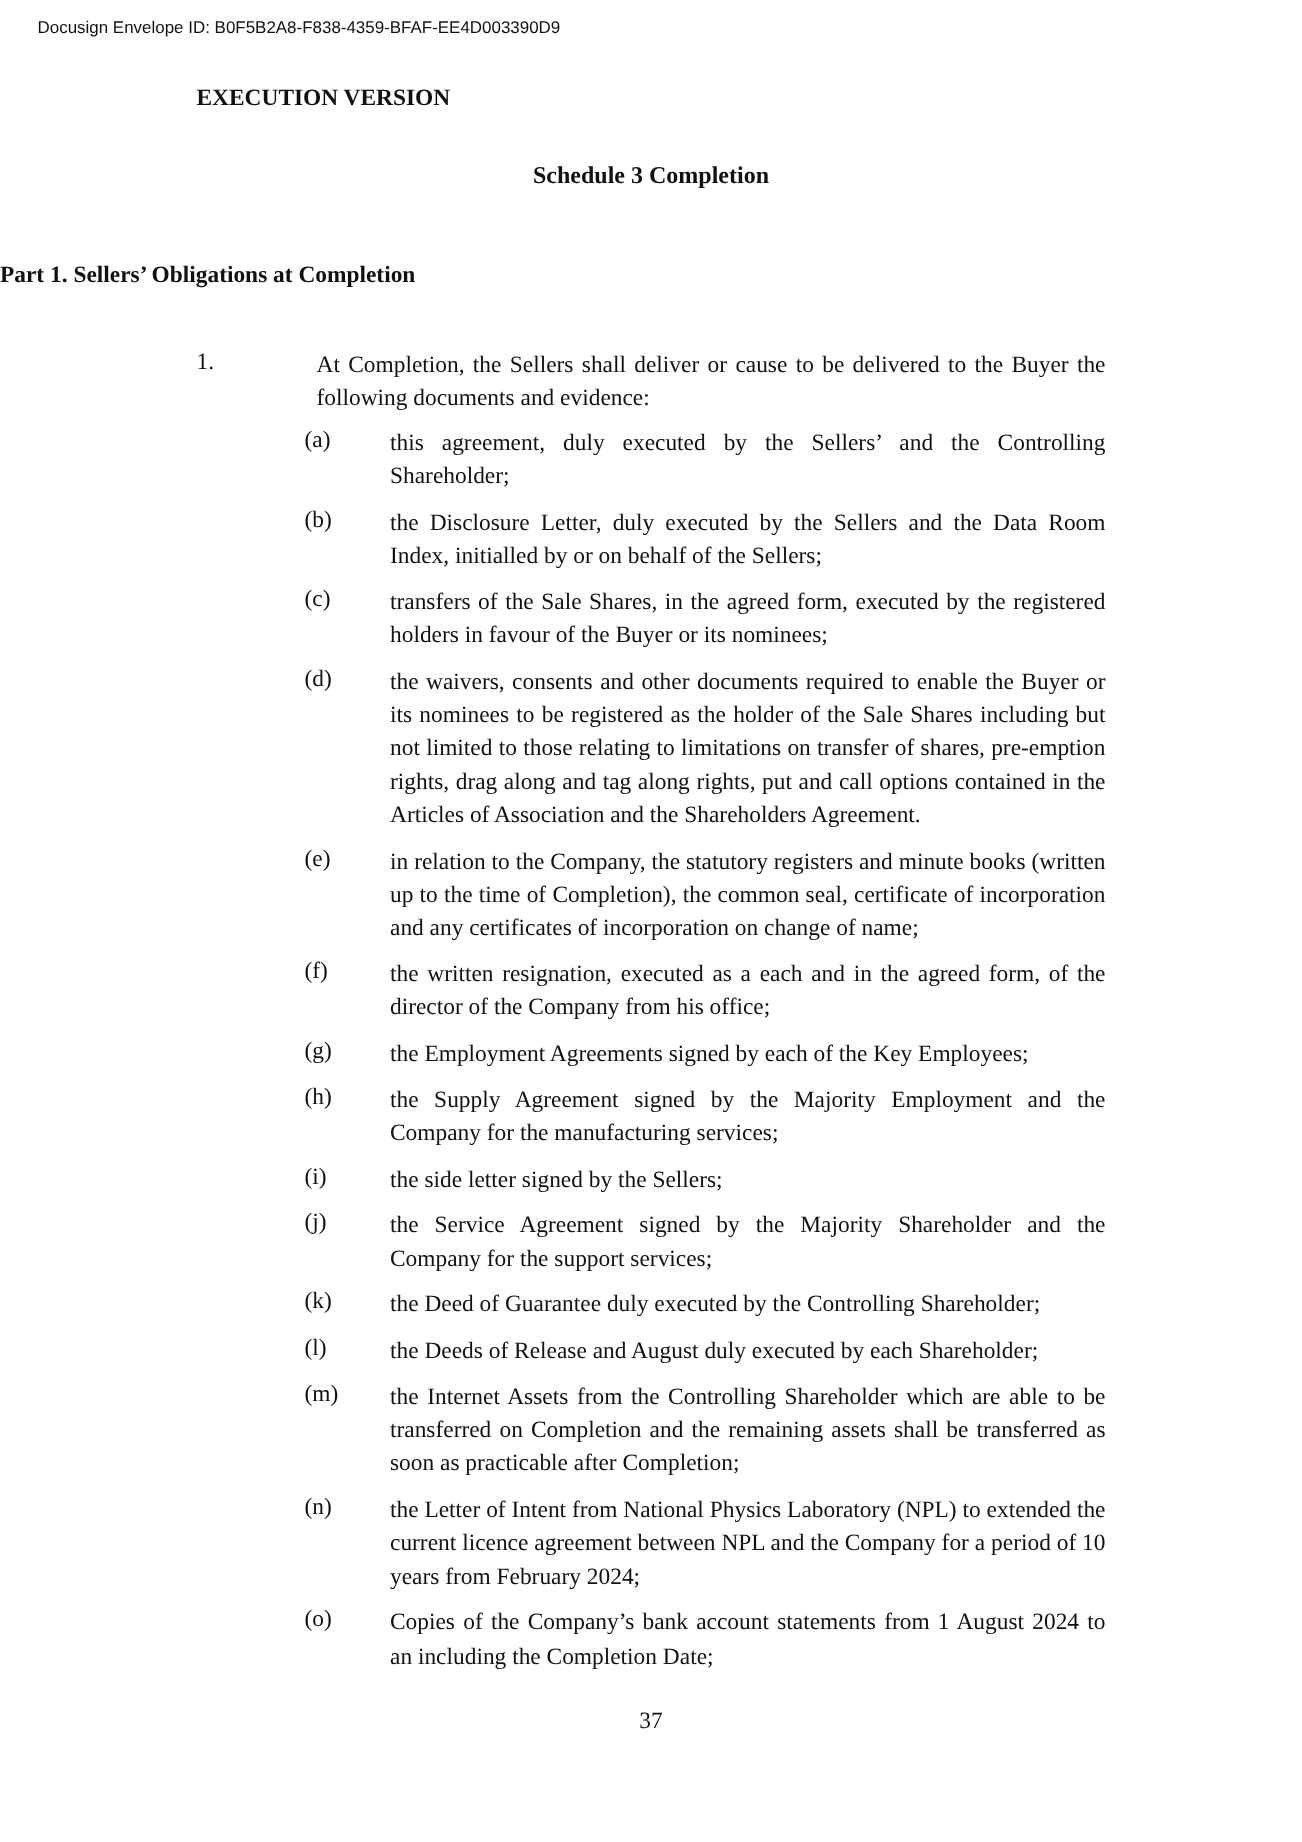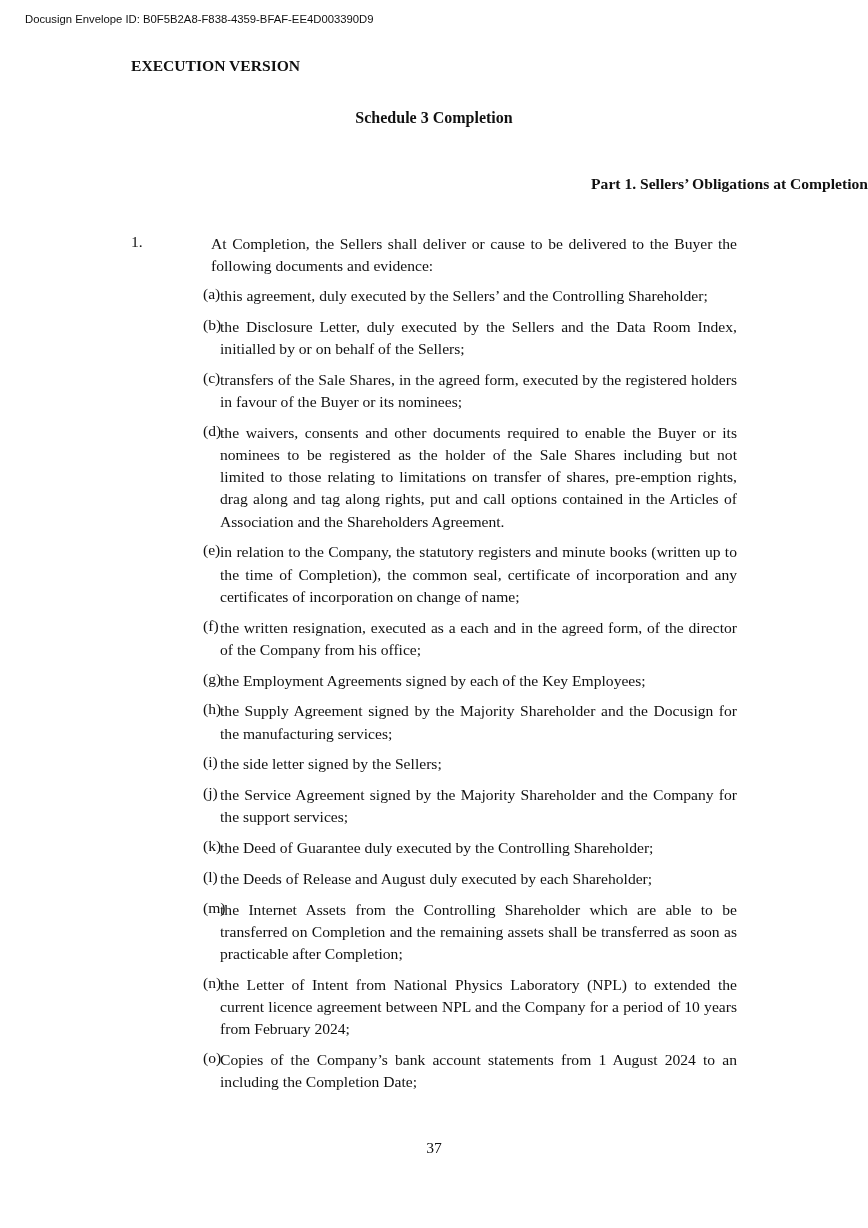--- a/index.html
+++ b/index.html
@@ -1,28 +1,28 @@
 <!DOCTYPE html>
 <html><head>
 <meta charset="utf-8">
 <style>
   html, body { margin: 0; padding: 0; background: #ffffff; }
   body { width: 868px; height: 1228px; position: relative; overflow: hidden; color: #111; }
   .envelope { position: absolute; left: 25px; top: 13px; font-family: "Liberation Sans", sans-serif; font-size: 11.3px; color: #111; }
   .doc { font-family: "Liberation Serif", serif; font-size: 15.6px; }
   .exec { position: absolute; left: 131px; top: 57px; font-size: 15.6px; font-weight: bold; }
   .sched { position: absolute; left: 0; width: 868px; top: 109px; text-align: center; font-weight: bold; font-size: 16px; }
-  .part { position: absolute; left: 0; width: 868px; top: 175px; text-align: right; font-weight: bold; font-size: 15.6px; }
+  .part { position: absolute; left: 0; width: 868px; top: 175px; text-align: left; font-weight: bold; font-size: 15.6px; }
   .clause { position: absolute; left: 131px; top: 233px; width: 606px; }
   .clause-num { position: absolute; left: 0; top: 0; }
   .clause-text { margin-left: 80px; text-align: justify; text-align-last: left; line-height: 22.2px; }
   .items { position: absolute; left: 203px; top: 285px; width: 534px; }
   .item { position: relative; margin-bottom: 8.6px; }
   .item-label { position: absolute; left: 0; top: 0; width: 40px; }
-  .item-text { margin-left: 17px; text-align: justify; text-align-last: left; line-height: 22.2px; font-family: Liberation Serif, serif; }
+  .item-text { margin-left: 57px; text-align: justify; text-align-last: left; line-height: 22.2px; font-family: Liberation Serif, serif; }
   .pagenum { position: absolute; left: 0; width: 868px; top: 1139px; text-align: center; font-size: 15.6px; }
 </style>
 </head>
 <body>
 
 <div class="envelope">Docusign Envelope ID: B0F5B2A8-F838-4359-BFAF-EE4D003390D9</div>
 
 <div class="doc">
   <div class="exec">EXECUTION VERSION</div>
   <div class="sched">Schedule 3 Completion</div>
@@ -57,21 +57,21 @@
     <div class="item">
         <span class="item-label">(f)</span>
         <div class="item-text">the written resignation, executed as a each and in the agreed form, of the director of the Company from his office;</div>
       </div>
     <div class="item">
         <span class="item-label">(g)</span>
         <div class="item-text">the Employment Agreements signed by each of the Key Employees;</div>
       </div>
     <div class="item">
         <span class="item-label">(h)</span>
-        <div class="item-text">the Supply Agreement signed by the Majority Shareholder and the Docusign for the manufacturing services;</div>
+        <div class="item-text">the Supply Agreement signed by the Majority Employment and the Company for the manufacturing services;</div>
       </div>
     <div class="item">
         <span class="item-label">(i)</span>
         <div class="item-text">the side letter signed by the Sellers;</div>
       </div>
     <div class="item">
         <span class="item-label">(j)</span>
         <div class="item-text">the Service Agreement signed by the Majority Shareholder and the Company for the support services;</div>
       </div>
     <div class="item">

